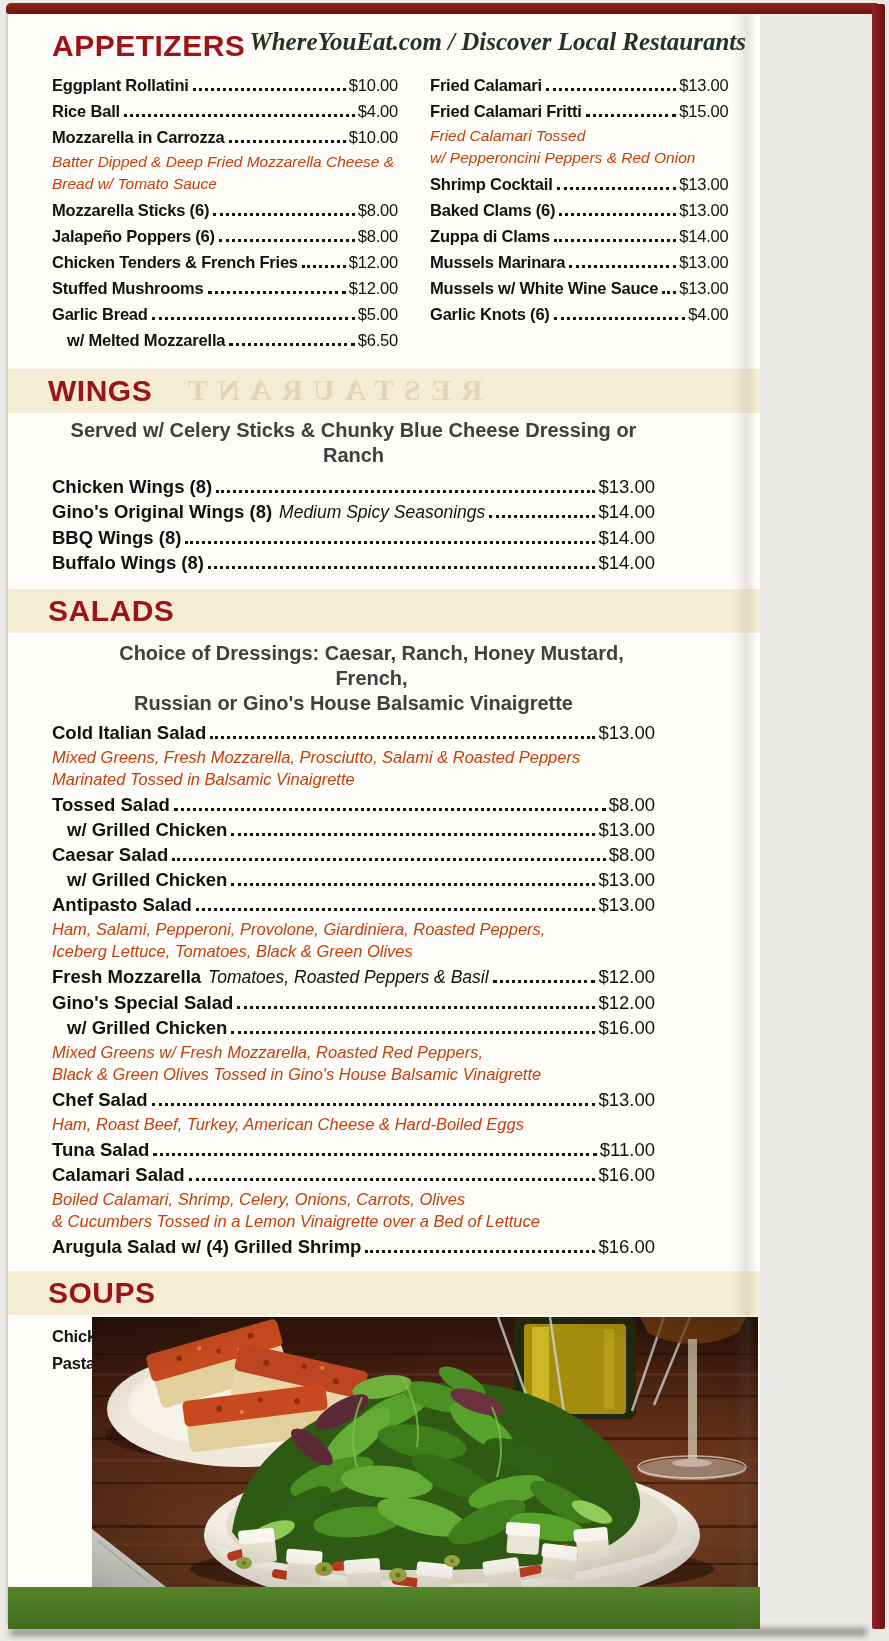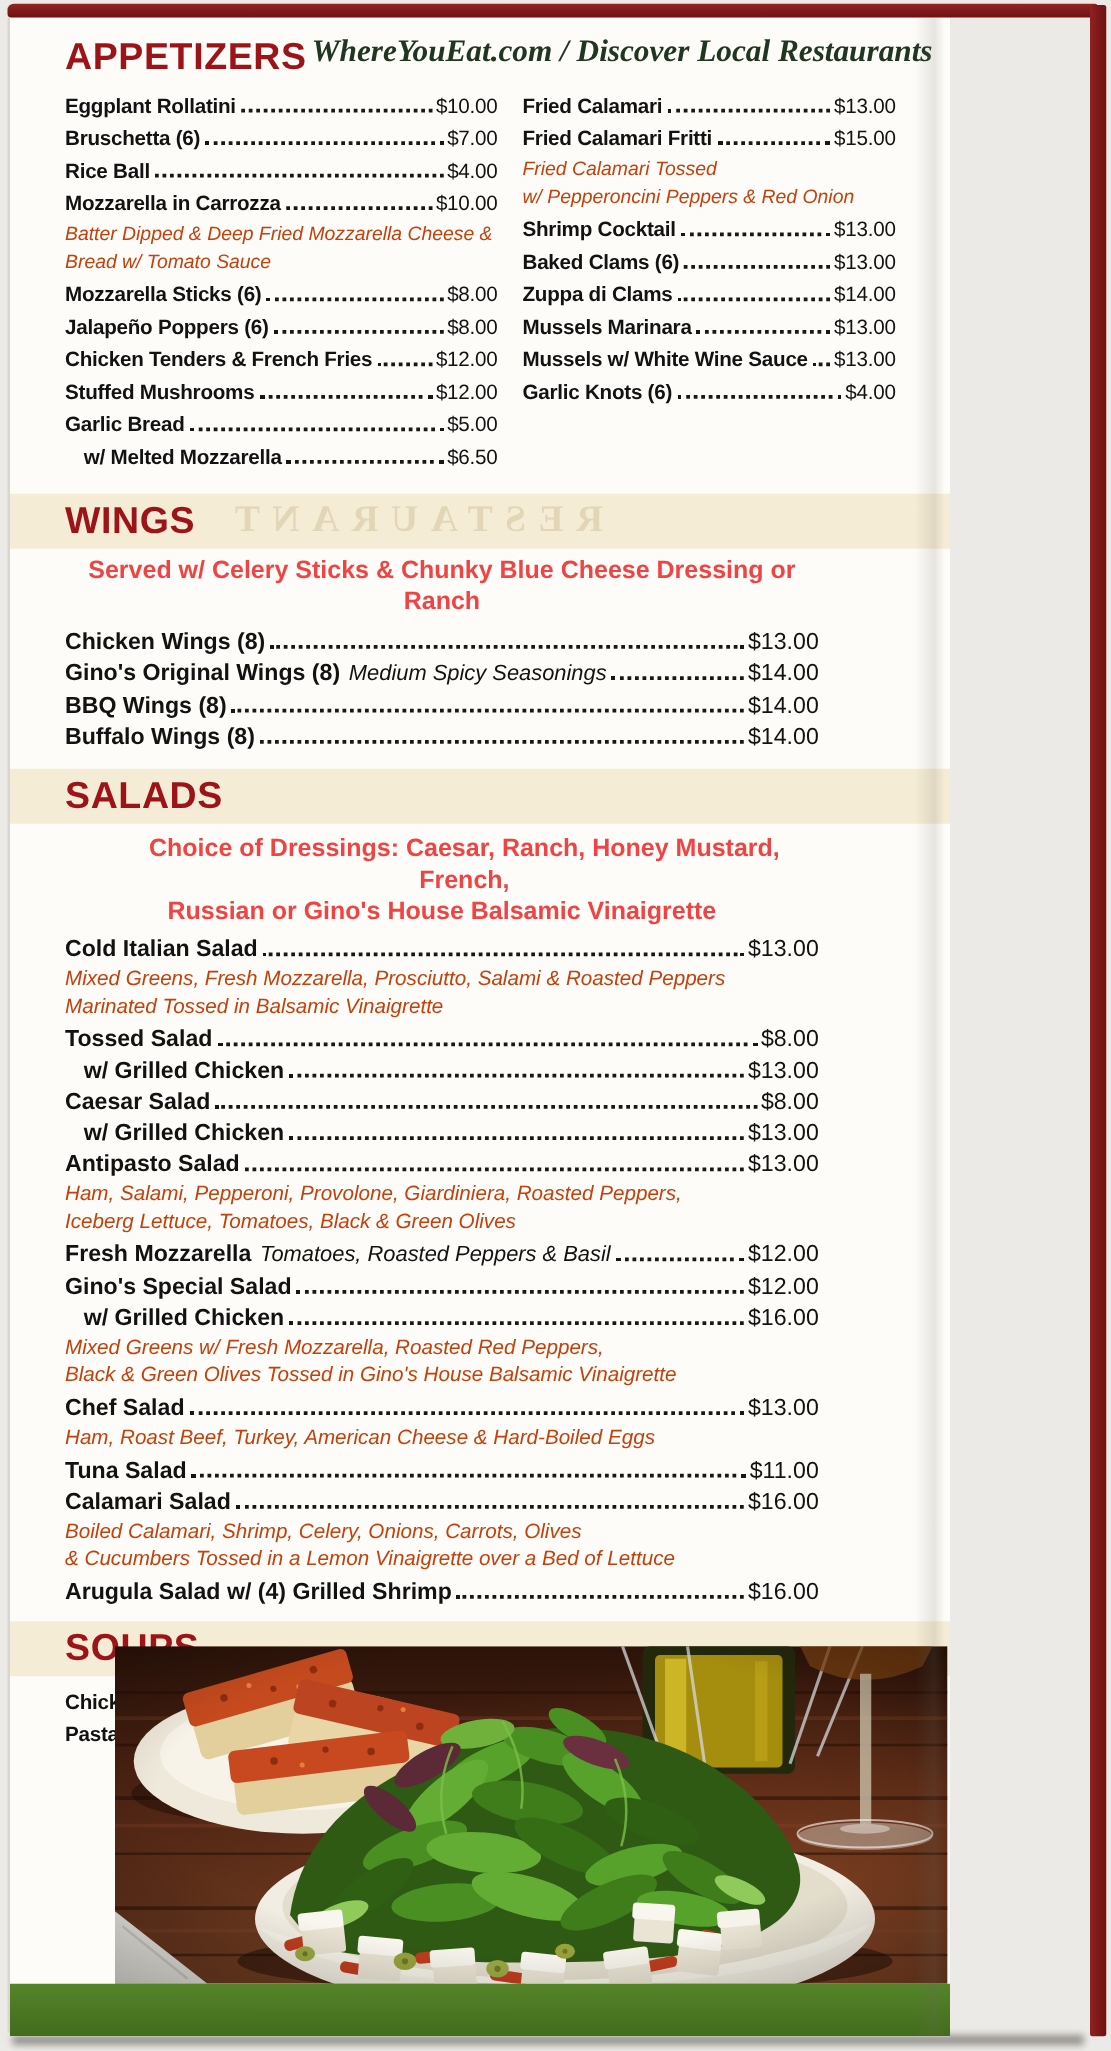--- a/index.html
+++ b/index.html
@@ -25,41 +25,41 @@
   .inset { padding-left:44px; padding-right:105px; }
 
   .header { position:relative; padding-top:14px; }
   .sec-title { font-size:30px; font-weight:bold; color:#9c1417; letter-spacing:.5px; line-height:36px; }
   .watermark { position:absolute; top:14px; right:14px;
     font-family:"Liberation Serif", serif; font-style:italic; font-weight:bold;
     font-size:25px; color:#203620; white-space:nowrap; }
 
   .band { position:relative; height:44px; background:#f5ecd5; margin-top:16px;
     display:flex; align-items:center; overflow:hidden; }
-  .band .sec-title { padding-left:44px; line-height:44px; }
+  .band .sec-title { padding-left:20px; line-height:44px;margin-left:20px; }
   .ghost { position:absolute; left:170px; top:4px; font-family:"Liberation Serif", serif;
     font-weight:bold; font-size:30px; letter-spacing:10px; color:#cdbd92; opacity:.45;
     transform:scaleX(-1); }
 
-  .green-sub { color:#ef4444; font-weight:bold; font-size:20px; text-align:center;
+  .green-sub { color:#404040; font-weight:bold; font-size:20px; text-align:center;
     line-height:25px; margin-top:5px; }
 
   
   .mi-row { display:flex; align-items:baseline; font-weight:bold; font-size:18.5px;
     line-height:25px; color:#121212; }
   .mi-row.indent { padding-left:15px; }
   .mi-name { white-space:nowrap; }
   .mi-note { font-weight:normal; font-style:italic; margin-left:7px; font-size:17.5px;margin-top:21px; }
   .dots { flex:1 1 auto; min-width:14px; border-bottom:3px dotted #171717; margin:0 3px 5px 4px; }
   .mi-unit { font-weight:normal; font-style:italic; margin-right:6px; font-size:17px; }
   .mi-price { font-weight:normal; white-space:nowrap; }
   .mi-desc { font-style:italic; font-weight:normal; font-size:16.5px; line-height:22px;
     color:#c2410c; padding:1px 0 2px; }
 
-  .cols { display:flex; gap:20px; margin-top:8px; }
+  .cols { display:flex; gap:32px; margin-top:8px; }
   .col-l { width:346px; flex:none; }
   .col-r { flex:1; }
   .cols .mi-row { font-size:16.5px; line-height:26px; letter-spacing:-.2px; }
   .cols .mi-desc { font-size:15.5px; line-height:22px; }
 
   .wide-items { margin-top:6px; }
   .salad-items { margin-top:4px; }
 
   .photo { position:absolute; left:84px; top:1303px; width:666px; height:270px; z-index:3; }
   .photo svg { display:block; width:666px; height:270px; }
@@ -86,29 +86,20 @@
         <div class="mi">
           <div class="mi-row">
             <span class="mi-name"><span>Eggplant Rollatini</span></span>
             <span class="dots"></span>
 
             <span class="mi-price">$10.00</span>
           </div>
 
         </div>
 
-        <div class="mi">
-          <div class="mi-row">
-            <span class="mi-name"><span>Bruschetta (6)</span></span>
-            <span class="dots"></span>
-
-            <span class="mi-price">$7.00</span>
-          </div>
-
-        </div>
 
         <div class="mi">
           <div class="mi-row">
             <span class="mi-name"><span>Rice Ball</span></span>
             <span class="dots"></span>
 
             <span class="mi-price">$4.00</span>
           </div>
 
         </div>

